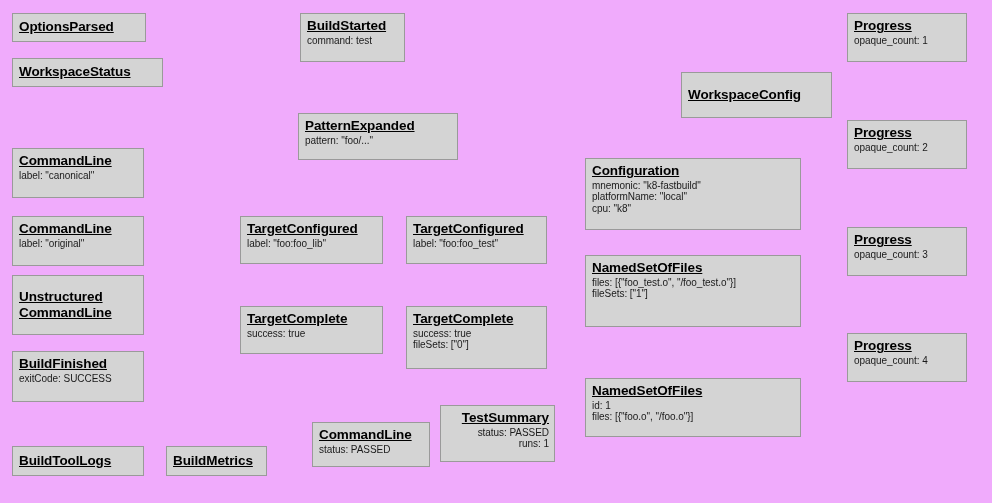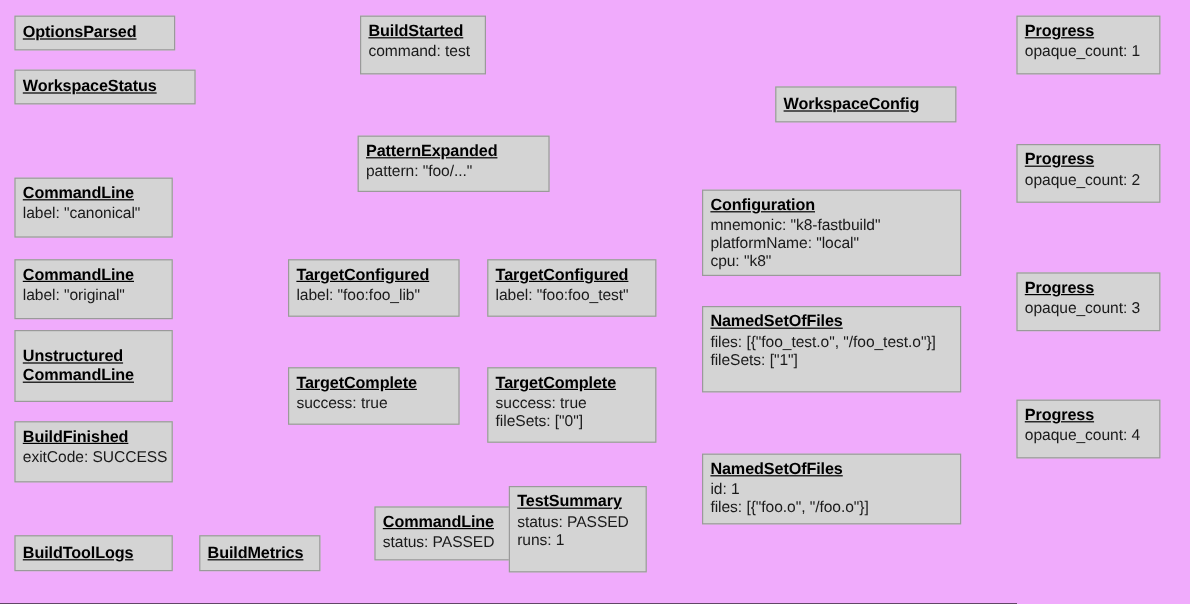--- a/index.html
+++ b/index.html
@@ -33,21 +33,21 @@
     text-decoration: underline;
     letter-spacing: -0.1px;
     white-space: pre-line;
     margin-bottom: 1px;
   }
   .node-attrs {
     display: block;
   }
   .attr {
     display: block;
-    font-size: 13px;
+    font-size: 10px;
     color: #1a1a1a;
     white-space: pre;
     letter-spacing: -0.05px;
   }
   .title-only {
     display: flex;
     align-items: center;
   }
 </style>
 </head>
@@ -124,28 +124,28 @@
         <span class="attr">success: true</span>
         <span class="attr">fileSets: ["0"]</span>
       </span>
     </div>
     <div class="node" style="left: 312px; top: 422px; width: 118px; height: 45px; background: rgb(212, 212, 212); border-color: rgb(154, 154, 154);">
       <span class="node-title">CommandLine</span>
       <span class="node-attrs">
         <span class="attr">status: PASSED</span>
       </span>
     </div>
-    <div class="node" style="left: 424px; top: 405px; width: 115px; height: 72px; background: rgb(212, 212, 212); border-color: rgb(154, 154, 154);">
+    <div class="node" style="left: 440px; top: 405px; width: 115px; height: 57px; background: rgb(212, 212, 212); border-color: rgb(154, 154, 154); text-align: right;">
       <span class="node-title">TestSummary</span>
       <span class="node-attrs">
         <span class="attr">status: PASSED</span>
         <span class="attr">runs: 1</span>
       </span>
     </div>
-    <div class="node title-only" style="left: 646px; top: 72px; width: 151px; height: 30px; background: rgb(212, 212, 212); border-color: rgb(154, 154, 154);">
+    <div class="node title-only" style="left: 681px; top: 72px; width: 151px; height: 46px; background: rgb(212, 212, 212); border-color: rgb(154, 154, 154);">
       <span class="node-title">WorkspaceConfig</span>
     </div>
     <div class="node" style="left: 585px; top: 158px; width: 216px; height: 72px; background: rgb(212, 212, 212); border-color: rgb(154, 154, 154);">
       <span class="node-title">Configuration</span>
       <span class="node-attrs">
         <span class="attr">mnemonic: "k8-fastbuild"</span>
         <span class="attr">platformName: "local"</span>
         <span class="attr">cpu: "k8"</span>
       </span>
     </div>

